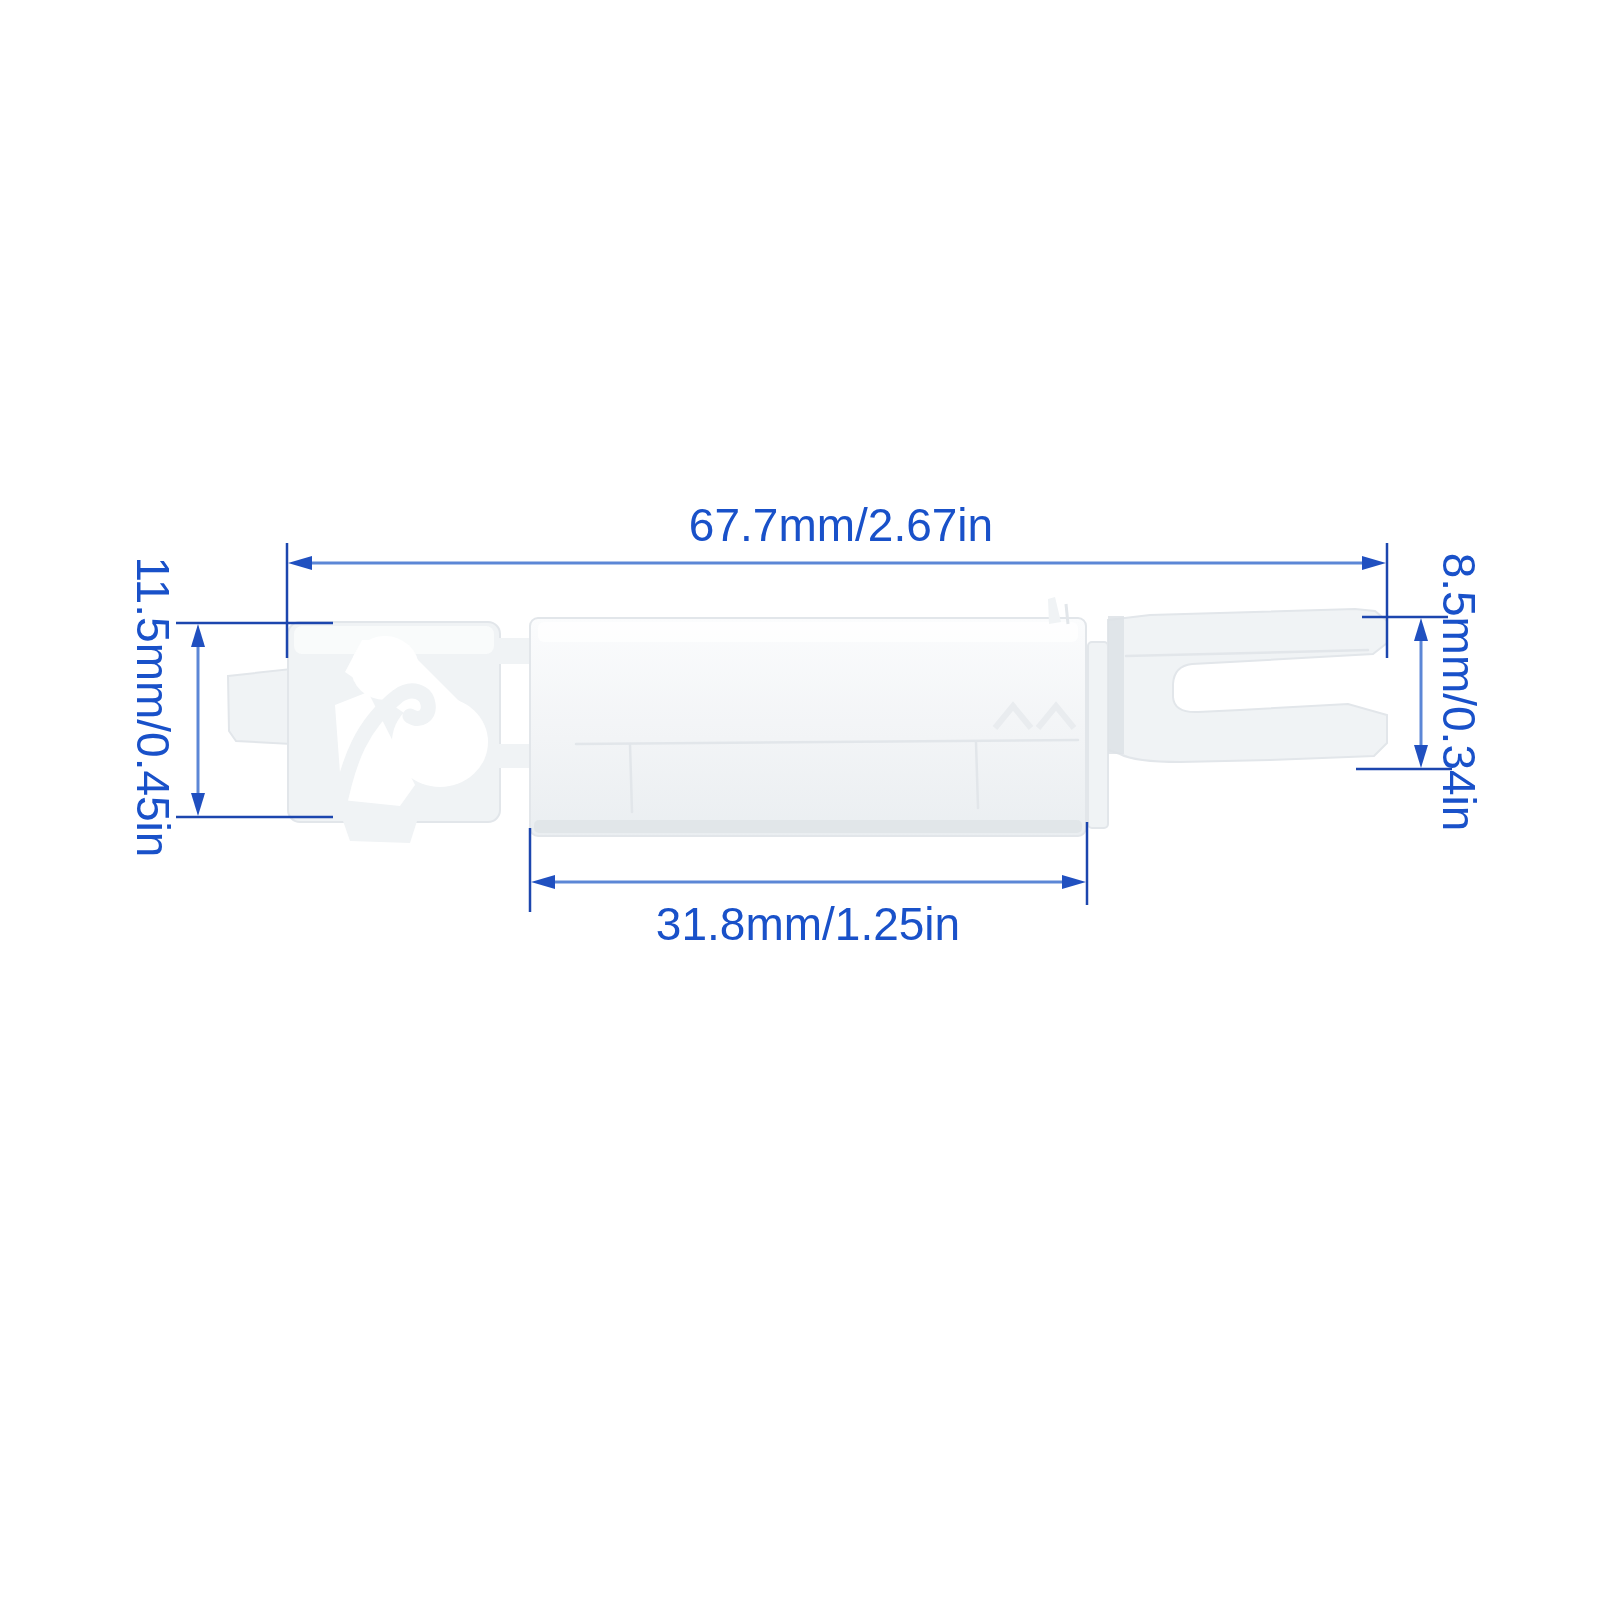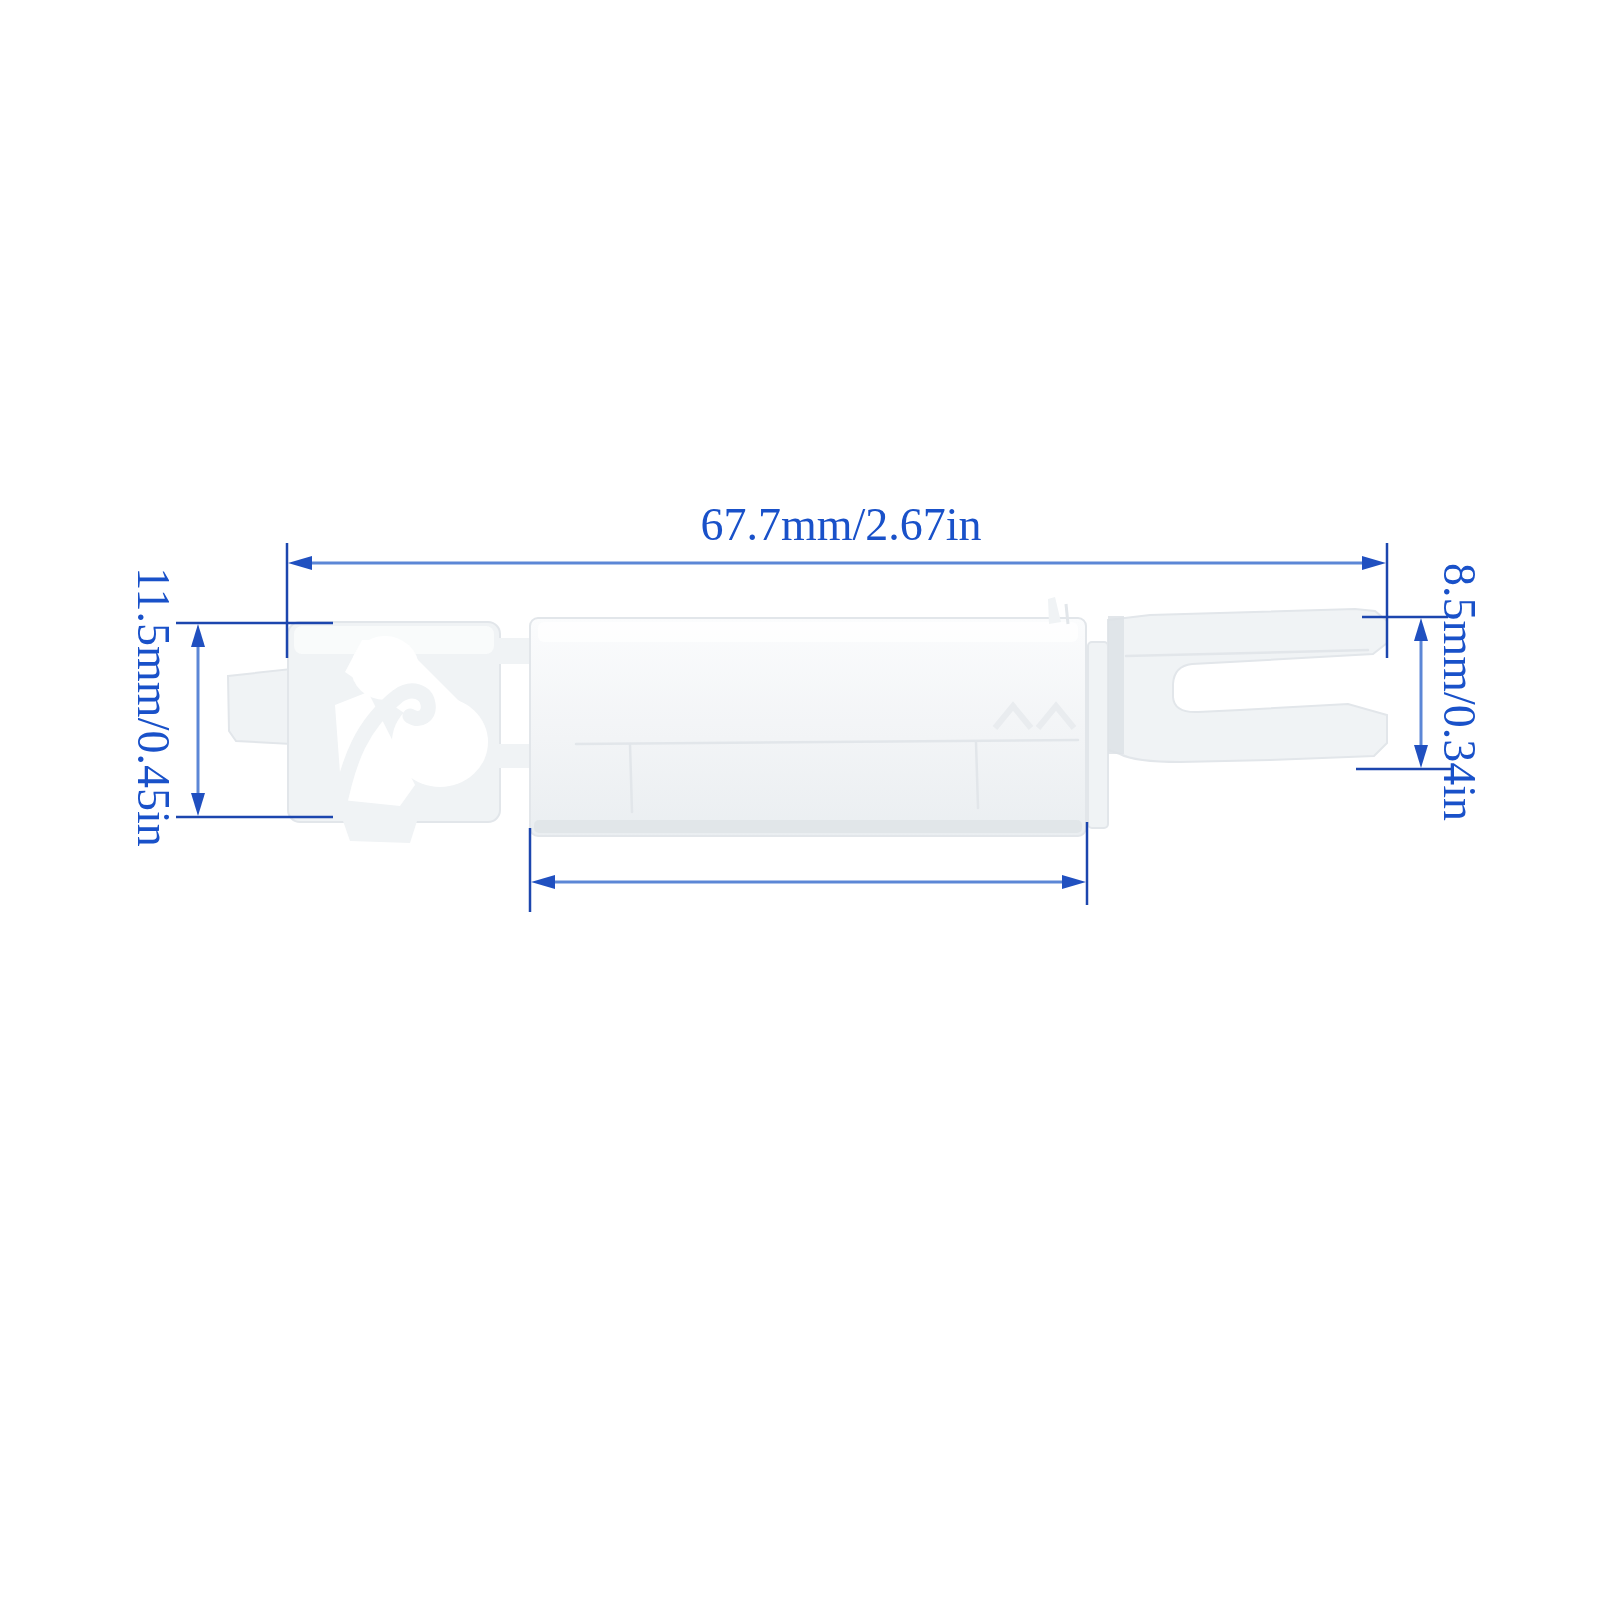--- a/index.html
+++ b/index.html
@@ -1,21 +1,21 @@
 <!DOCTYPE html>
 <html style="--c-background: #ffffff; --c-dimension-text: #1951c9; --c-dimension-line: #5c87d6; --c-extension-line: #1c46ae; --c-arrowhead: #2050c0; --c-part-fill: #f0f3f5; --c-part-edge: #e2e6ea; --c-part-shadow: #dde2e6; --c-part-highlight: #fbfcfd; --c-cutout: #ffffff;"><head>
 <meta charset="utf-8">
 <style>
   html,body{margin:0;padding:0;background:#ffffff;}
   #canvas{
     position:relative;
     width:1600px;height:1440px;
     background:var(--c-background,#ffffff);
     overflow:hidden;
-    font-family:Liberation Serif, serif;
+    font-family:Liberation Sans, sans-serif;
   }
   #drawing{position:absolute;left:0;top:0;}
   .part{fill:var(--c-part-fill);stroke:var(--c-part-edge);stroke-width:2;}
   .part-noline{fill:var(--c-part-fill);stroke:none;}
   .shadow{fill:var(--c-part-shadow);stroke:none;}
   .cut{fill:var(--c-cutout);stroke:none;}
   .crease{stroke:var(--c-part-edge);stroke-width:2.5;fill:none;stroke-linecap:round;}
   .hook{stroke:var(--c-part-fill);stroke-width:15;fill:none;stroke-linecap:round;}
   .ext-line{stroke:var(--c-extension-line);stroke-width:2.5;fill:none;}
   .dim-line{stroke:var(--c-dimension-line);stroke-width:3;fill:none;}
@@ -117,13 +117,14 @@
       <polygon class="arrow" points="1421,768 1414,745 1428,745"></polygon>
     </g>
   </svg>
 
   <div class="dim-label" style="left:841px;top:525px;">67.7mm/2.67in</div>
 
   <div class="dim-label rot" style="left:153px;top:707px;">11.5mm/0.45in</div>
 
   <div class="dim-label rot" style="left:1459px;top:692px;">8.5mm/0.34in</div>
 
+  <div class="dim-label" style="left:808px;top:924px;">31.8mm/1.25in</div>
 </div>
 
 </body></html>

